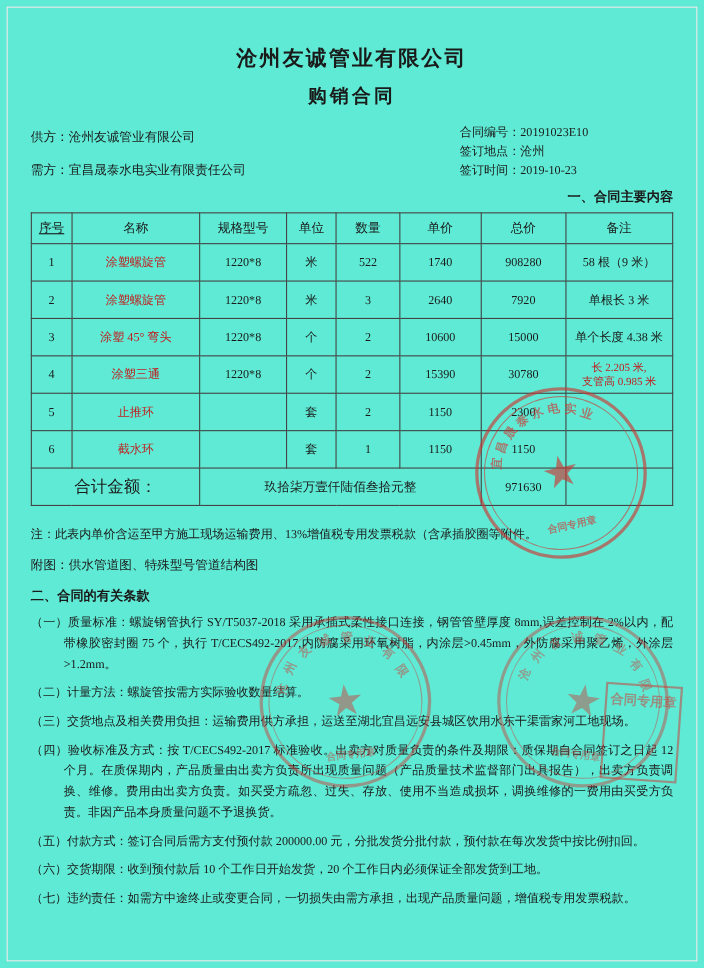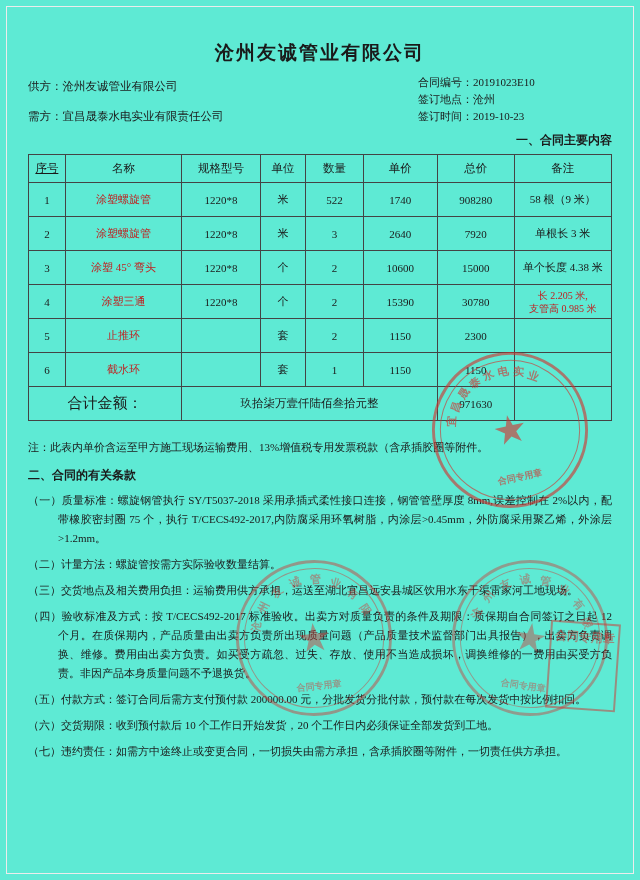--- a/index.html
+++ b/index.html
@@ -203,20 +203,21 @@
 </style>
 </head>
 <body>
 
 <div class="page">
   <div class="paper-edge"></div>
 
   <div class="content">
 
     <div class="title1">沧州友诚管业有限公司</div>
+    <div class="title2">购销合同</div>
 
     <div class="partyblock">
       <div class="party-left">
         <div class="row">
           <span>供方：</span><span>沧州友诚管业有限公司</span>
         </div>
         <div class="row">
           <span>需方：</span><span>宜昌晟泰水电实业有限责任公司</span>
         </div>
       </div>
@@ -313,20 +314,21 @@
         <tr>
           <td colspan="2" class="sum-label">合计金额：</td>
           <td colspan="4" class="sum-text">玖拾柒万壹仟陆佰叁拾元整</td>
           <td>971630</td>
           <td></td>
         </tr>
       </tbody>
     </table>
 
     <div class="note-line">注：此表内单价含运至甲方施工现场运输费用、13%增值税专用发票税款（含承插胶圈等附件。</div>
+    <div class="attach-line">附图：供水管道图、特殊型号管道结构图</div>
 
     <div class="clause-head">二、合同的有关条款</div>
 
     <div class="clause hang">
       <span>（一）</span><span>质量标准：</span><span>螺旋钢管执行 SY/T5037-2018 采用承插式柔性接口连接，钢管管壁厚度 8mm,误差控制在 2%以内，配带橡胶密封圈 75 个，执行 T/CECS492-2017,内防腐采用环氧树脂，内涂层&gt;0.45mm，外防腐采用聚乙烯，外涂层&gt;1.2mm。</span>
     </div>
     <div class="clause hang">
       <span>（二）</span><span>计量方法：</span><span>螺旋管按需方实际验收数量结算。</span>
     </div>
     <div class="clause hang">
@@ -335,21 +337,21 @@
     <div class="clause hang">
       <span>（四）</span><span>验收标准及方式：</span><span>按 T/CECS492-2017 标准验收。出卖方对质量负责的条件及期限：质保期自合同签订之日起 12 个月。在质保期内，产品质量由出卖方负责所出现质量问题（产品质量技术监督部门出具报告），出卖方负责调换、维修。费用由出卖方负责。如买受方疏忽、过失、存放、使用不当造成损坏，调换维修的一费用由买受方负责。非因产品本身质量问题不予退换货。</span>
     </div>
     <div class="clause hang">
       <span>（五）</span><span>付款方式：</span><span>签订合同后需方支付预付款 200000.00 元，分批发货分批付款，预付款在每次发货中按比例扣回。</span>
     </div>
     <div class="clause hang">
       <span>（六）</span><span>交货期限：</span><span>收到预付款后 10 个工作日开始发货，20 个工作日内必须保证全部发货到工地。</span>
     </div>
     <div class="clause hang">
-      <span>（七）</span><span>违约责任：</span><span>如需方中途终止或变更合同，一切损失由需方承担，含承插胶圈等附件，一切责任供方承担。</span>
+      <span>（七）</span><span>违约责任：</span><span>如需方中途终止或变更合同，一切损失由需方承担，出现产品质量问题，增值税专用发票税款。</span>
     </div>
 
   </div>
 
   <div class="stamp stamp-red" id="stamp-a">
     <div class="inner"></div>
     <div class="star">★</div>
     <div class="ring-text">
       <span style="transform:rotate(-75deg) translate(0,-66px);">宜</span>
       <span style="transform:rotate(-60deg) translate(0,-66px);">昌</span>

